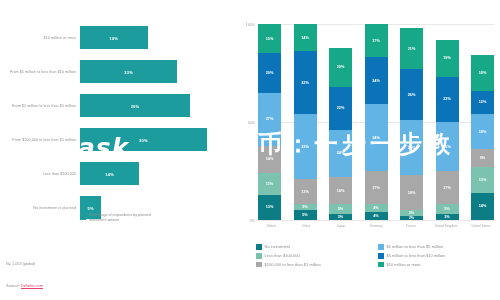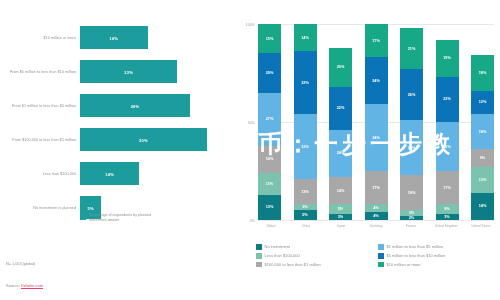--- a/index.html
+++ b/index.html
@@ -270,14 +270,15 @@
         </div>
         <div class="rc-li">
           <span class="rc-sw" style="background: rgb(23, 168, 135);"></span>
           <span class="rc-li-txt">$10 million or more</span>
         </div>
       </div>
   </div>
 </div>
 
 <div class="overlay">
+  <div class="ov-ask">ask</div>
   <div class="ov-cn">币：一步一步教</div>
 </div>
 
 </body></html>

